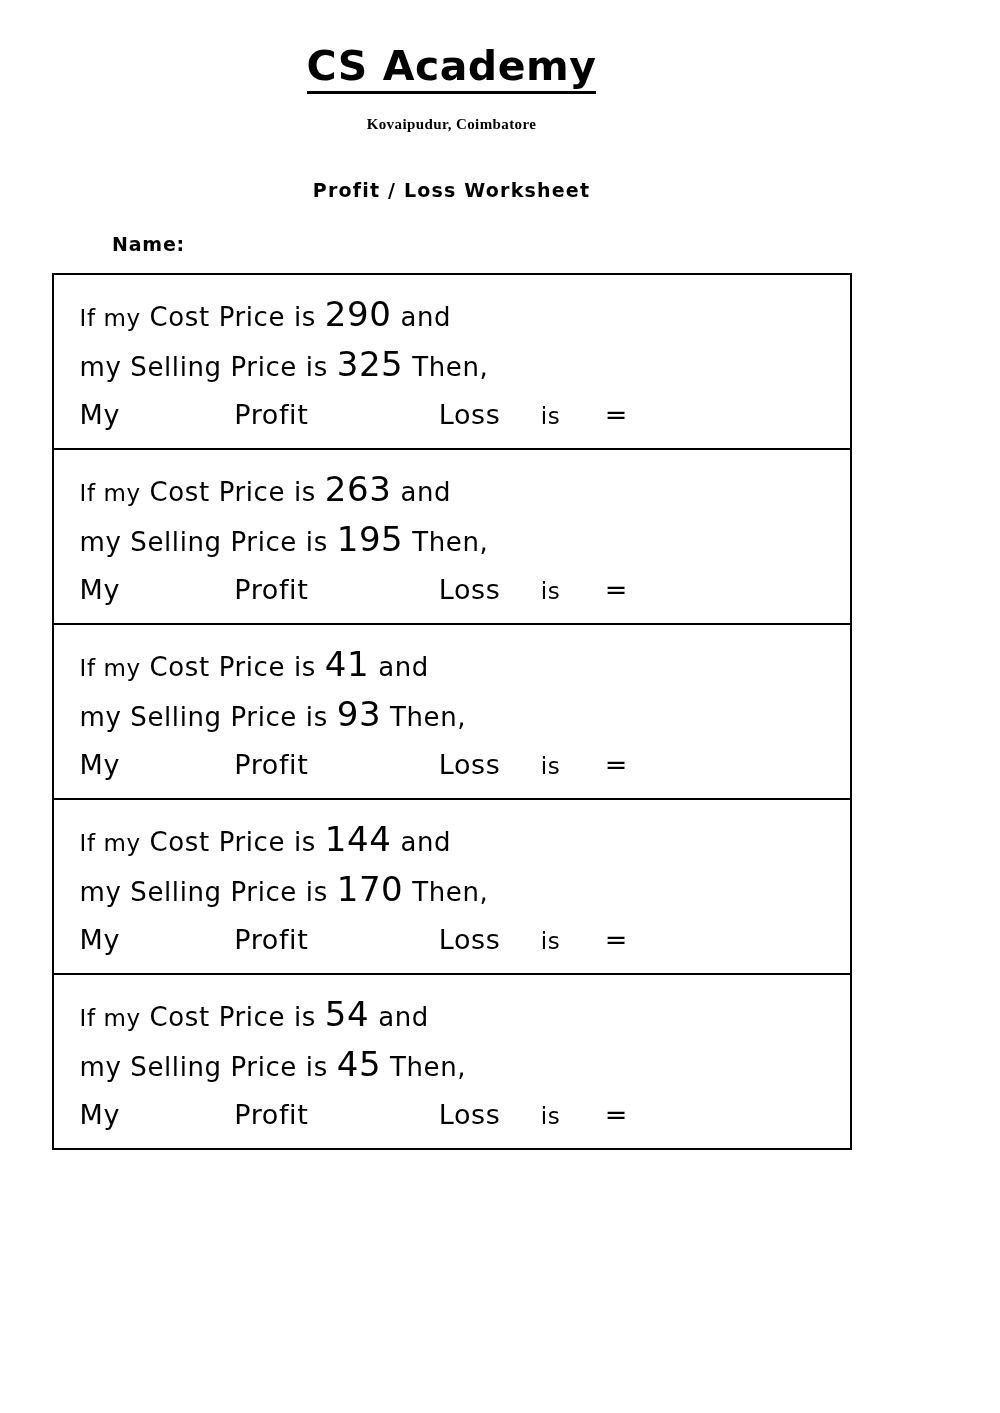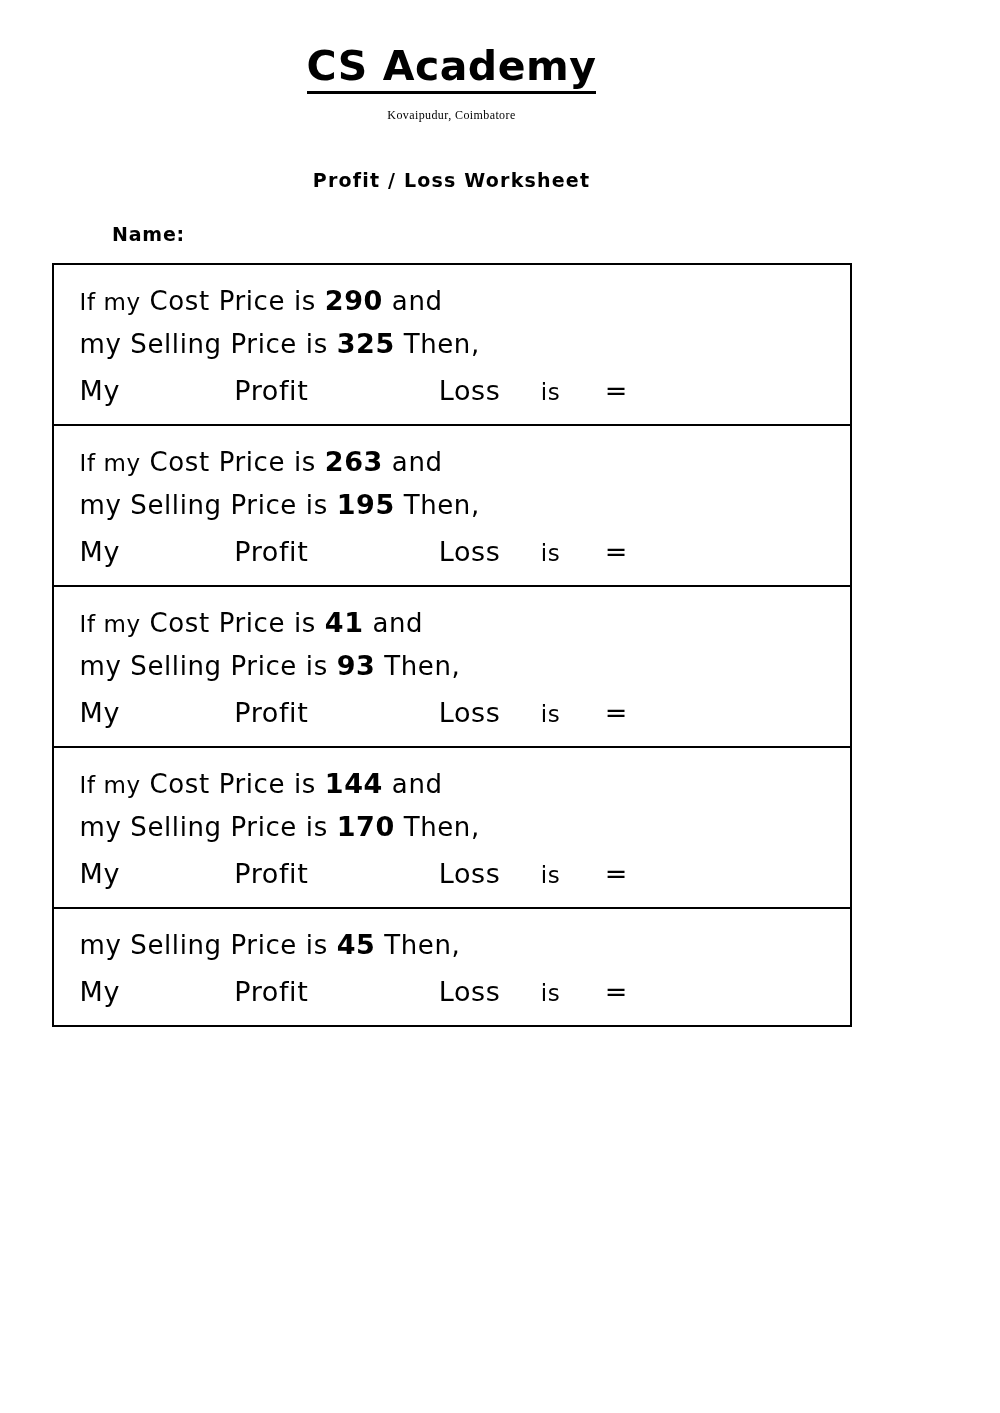--- a/index.html
+++ b/index.html
@@ -33,23 +33,23 @@
     font-size: 41px;
     font-weight: bold;
     letter-spacing: 0.5px;
     line-height: 1.1;
     display: inline-block;
     border-bottom: 3px solid #000;
     padding-bottom: 2px;
   }
   .school-sub {
     font-family: "Liberation Serif", serif;
-    font-size: 12px;
-    font-weight: normal;
-    margin-top: 14px;
+    font-size: 15px;
+    font-weight: bold;
+    margin-top: 22px;
     letter-spacing: 0.4px;
   }
 
   .worksheet-title {
     text-align: center;
     font-family: "DejaVu Sans", sans-serif;
     font-size: 19px;
     font-weight: bold;
     letter-spacing: 1.2px;
     margin-top: 46px;
@@ -82,22 +82,22 @@
     font-size: 26px;
     letter-spacing: 0.6px;
     line-height: 1.0;
     white-space: nowrap;
     margin-bottom: 16px;
   }
   .pline:last-child {
     margin-bottom: 0;
   }
   .pline .num {
-    font-weight: bold;
-    font-size: 27px;
+    font-weight: normal;
+    font-size: 34px;
     text-align: center;
   }
   .pline .sm {
     font-size: 23px;
   }
   .line3 {
     font-size: 27px;
     letter-spacing: 0.6px;
     margin-top: 20px;
   }
@@ -223,20 +223,26 @@
         <span class="word">Loss</span>
         <span class="gap-c"></span>
         <span class="is">is</span>
         <span class="gap-d"></span>
         <span>=</span>
       </div>
     </div>
 
     <div class="problem">
       <div class="pline">
+        <span class="sm">If my</span>
+        <span>Cost  Price is</span>
+        <span class="num">54</span>
+        <span>and</span>
+      </div>
+      <div class="pline">
         <span>my</span>
         <span>Selling  Price is</span>
         <span class="num">45</span>
         <span>Then,</span>
       </div>
       <div class="pline line3">
         <span class="word">My</span>
         <span class="gap-a"></span>
         <span class="word">Profit</span>
         <span class="gap-b"></span>

